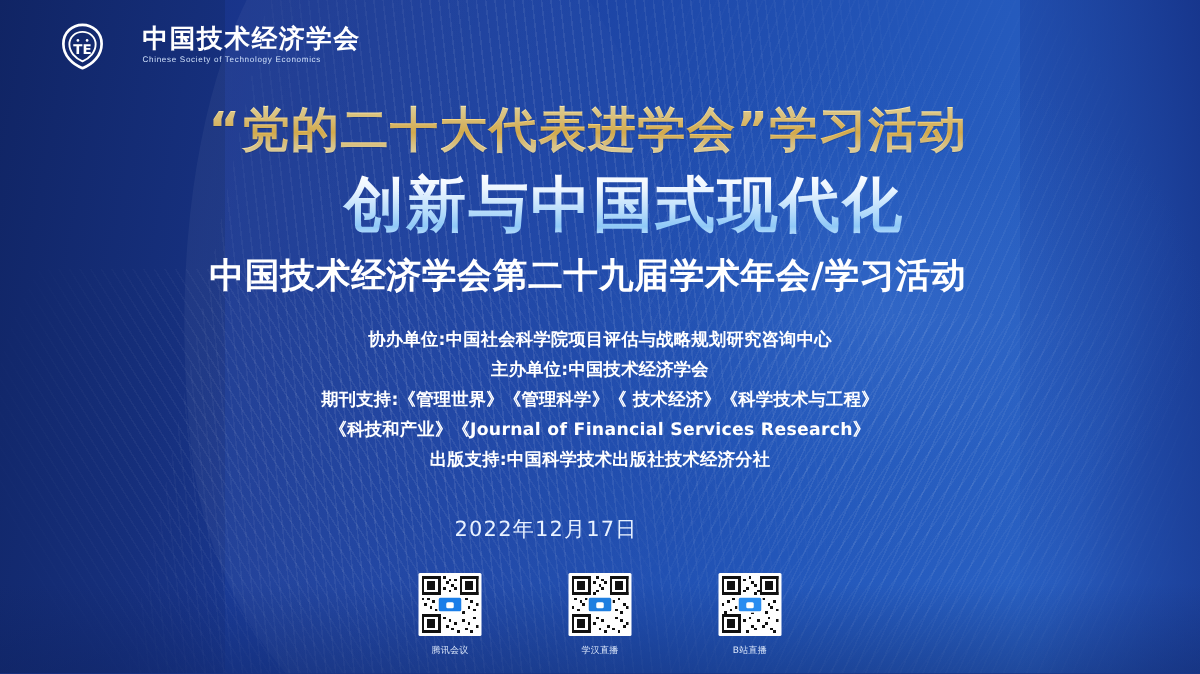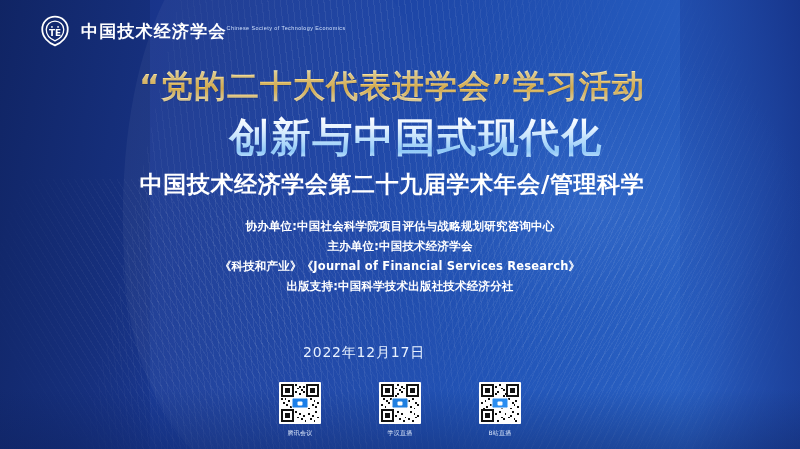--- a/index.html
+++ b/index.html
@@ -56,23 +56,23 @@
     position:absolute;left:120px;top:-80px;width:330px;height:600px;
     background:linear-gradient(100deg,rgba(255,255,255,.05),rgba(255,255,255,0));
     border-radius:50% 50% 42% 58%/60% 40% 60% 40%;
     transform:rotate(-6deg);
   }
   .bg-bottomband{
     position:absolute;left:0;bottom:0;width:800px;height:60px;
     background:linear-gradient(180deg,rgba(13,32,92,0) 0%,rgba(13,32,92,.38) 100%);
   }
   
-  .header{position:absolute;left:38px;top:14px;display:flex;align-items:center;gap:9px;z-index:6;}
+  .header{position:absolute;left:38px;top:14px;display:flex;align-items:center;gap:23px;z-index:6;}
   .logo-mark{width:34px;height:34px;flex:0 0 34px;}
-  .logo-text{display:flex;flex-direction:row;justify-content:center;line-height:1;}
+  .logo-text{display:flex;flex-direction:column;justify-content:center;line-height:1;}
   .logo-cn{
     font-size:17px;font-weight:bold;color:#ffffff;letter-spacing:1.2px;
     font-family:"DejaVu Sans","Liberation Sans",sans-serif;
   }
   .logo-en{
     font-size:5.4px;color:#cfe0fb;letter-spacing:.45px;margin-top:3px;
     font-family:"Liberation Sans",sans-serif;white-space:nowrap;
   }
   
   .title-wrap{position:absolute;left:0;top:0;width:784px;z-index:5;text-align:center;}
@@ -164,26 +164,27 @@
     </span>
     <span class="logo-text">
       <span class="logo-cn">中国技术经济学会</span>
       <span class="logo-en">Chinese Society of Technology Economics</span>
     </span>
   </div>
 
   <div class="title-wrap">
     <div class="title-gold">“党的二十大代表进学会”学习活动</div>
     <div class="title-main">创新与中国式现代化</div>
-    <div class="title-sub">中国技术经济学会第二十九届学术年会/管理科学</div>
+    <div class="title-sub">中国技术经济学会第二十九届学术年会/学习活动</div>
   </div>
 
   <div class="details">
     <div class="line">协办单位:中国社会科学院项目评估与战略规划研究咨询中心</div>
     <div class="line">主办单位:中国技术经济学会</div>
+    <div class="line">期刊支持:《管理世界》《管理科学》《 技术经济》《科学技术与工程》</div>
     <div class="line en">《科技和产业》《Journal of Financial Services Research》</div>
     <div class="line">出版支持:中国科学技术出版社技术经济分社</div>
   </div>
 
   <div class="date">2022年12月17日</div>
 
   <div class="qr-row">
 
     <div class="qr-item">
       <div class="qr-box">

